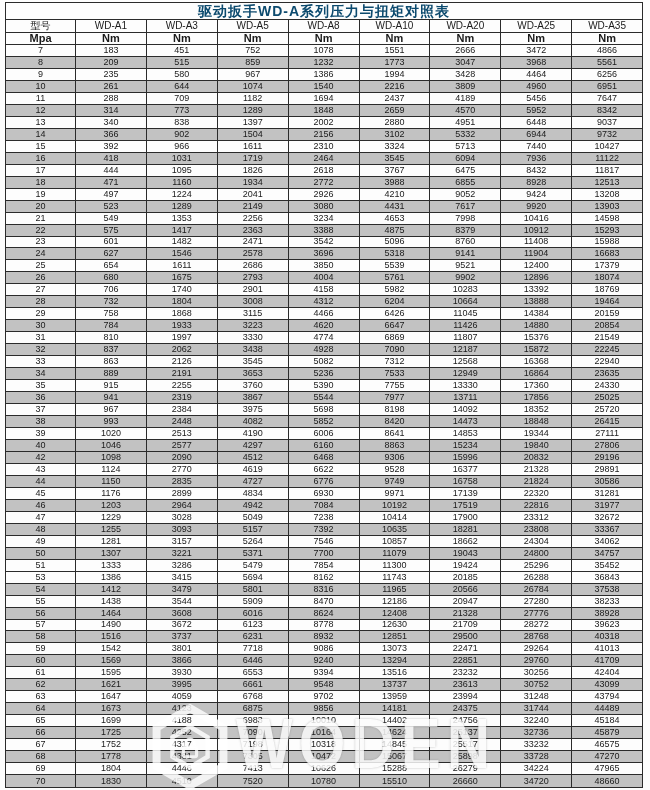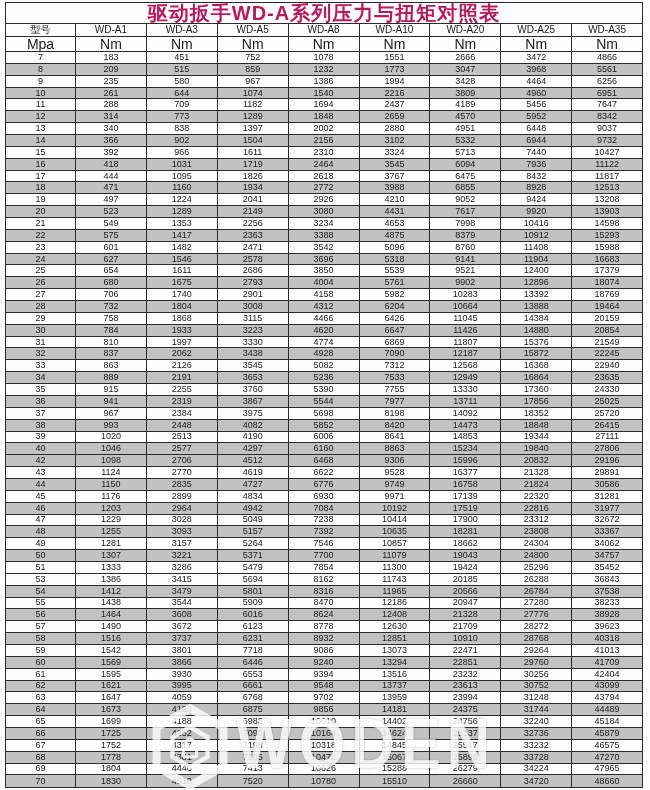--- a/index.html
+++ b/index.html
@@ -16,25 +16,25 @@
     border-collapse:collapse; table-layout:fixed;
   }
   .torque th, .torque td {
     border:1px solid #2b2b2b;
     text-align:center; vertical-align:middle;
     padding:0; line-height:1;
     color:#1a1a1a;
     overflow:hidden; white-space:nowrap;
   }
   .torque th.title-cell {
-    height:16px; font-size:20px; font-weight:bold;
-    letter-spacing:1px; color:#be185d;
+    height:16px; font-size:14px; font-weight:bold;
+    letter-spacing:1px; color:#0c4a6e;
   }
   .torque tr.col-row th { height:12px; font-size:10px; font-weight:normal;margin-top:24px; }
-  .torque tr.unit-row td { height:11px; font-size:14px; font-weight:normal;margin-top:18px; }
+  .torque tr.unit-row td { height:11px; font-size:11px; font-weight:bold;margin-top:18px; }
   .torque tbody td { font-size:9px; }
   .torque tbody tr.shade td { background:#c2c2c2; }
   .watermark {
     position:absolute; left:146px; top:696px;
     width:390px; height:94px;
     display:flex; align-items:center;
     pointer-events:none; opacity:0.85;
   }
   .watermark .logo { width:88px; height:88px; flex:0 0 auto; margin-top:8px; }
   .watermark .wm-text {
@@ -459,21 +459,21 @@
           <td>4297</td>
           <td>6160</td>
           <td>8863</td>
           <td>15234</td>
           <td>19840</td>
           <td>27806</td>
         </tr>
         <tr class="shade">
           <td>42</td>
           <td>1098</td>
-          <td>2706</td>
+          <td>2090</td>
           <td>4512</td>
           <td>6468</td>
           <td>9306</td>
           <td>15996</td>
           <td>20832</td>
           <td>29196</td>
         </tr>
         <tr>
           <td>43</td>
           <td>1124</td>
@@ -628,21 +628,21 @@
           <td>28272</td>
           <td>39623</td>
         </tr>
         <tr class="shade">
           <td>58</td>
           <td>1516</td>
           <td>3737</td>
           <td>6231</td>
           <td>8932</td>
           <td>12851</td>
-          <td>10910</td>
+          <td>29500</td>
           <td>28768</td>
           <td>40318</td>
         </tr>
         <tr>
           <td>59</td>
           <td>1542</td>
           <td>3801</td>
           <td>7718</td>
           <td>9086</td>
           <td>13073</td>

